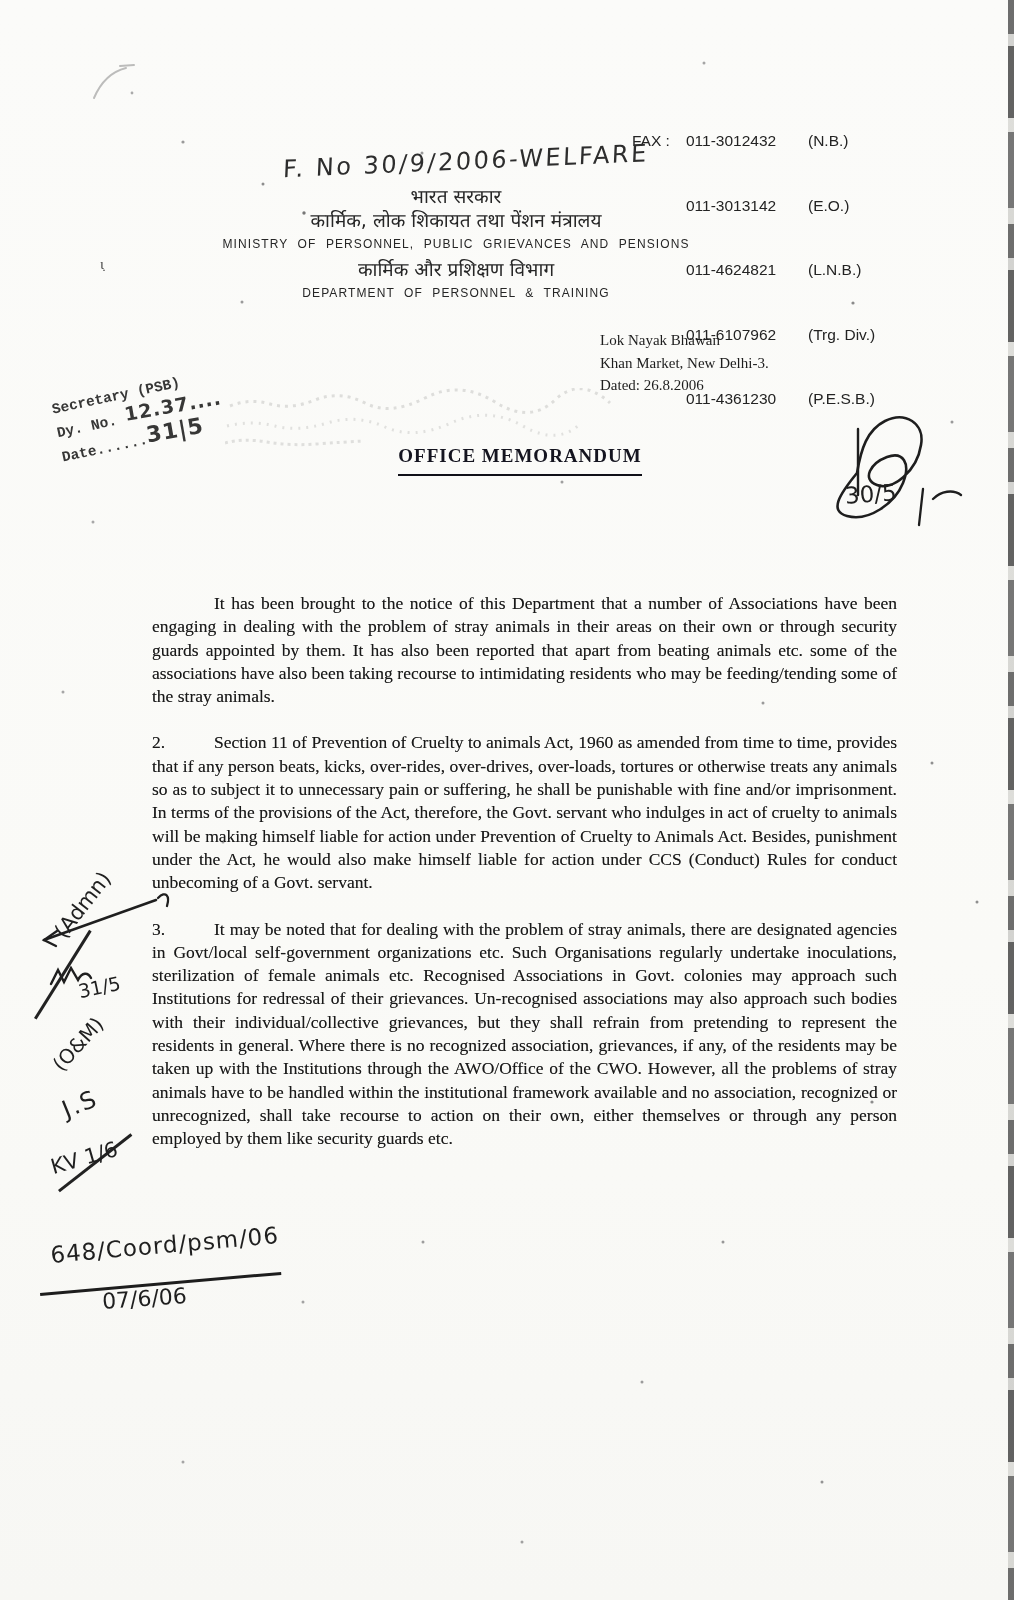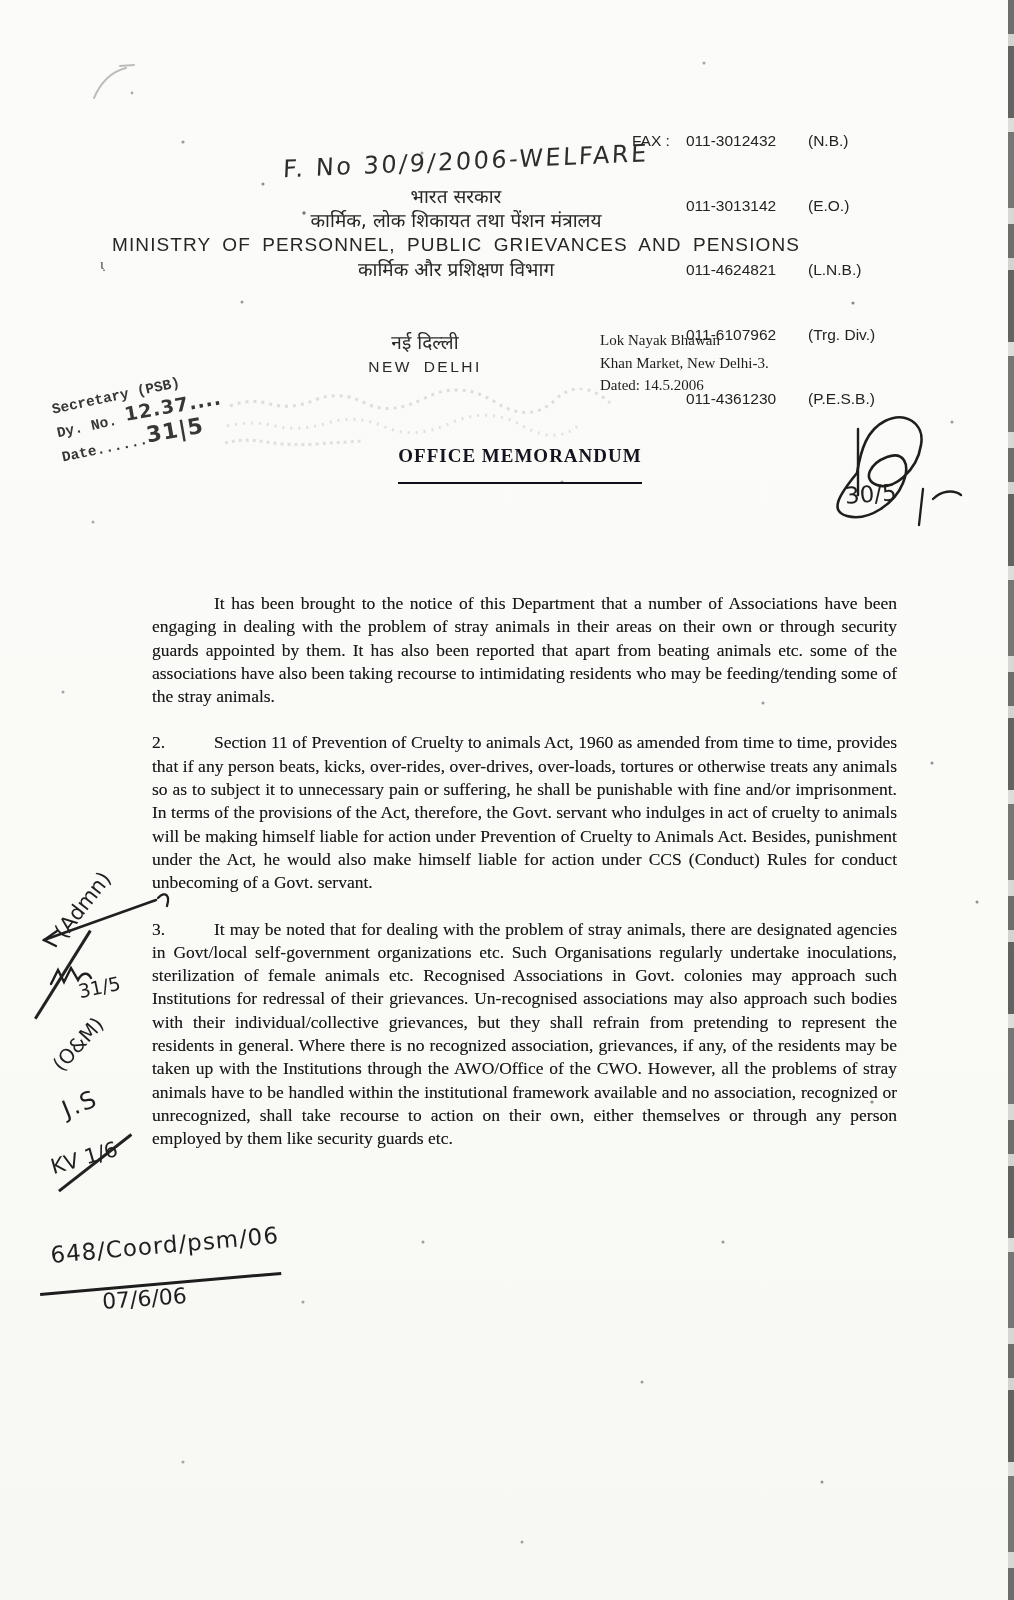--- a/index.html
+++ b/index.html
@@ -48,21 +48,21 @@
   .fileno{
     position:absolute;left:283px;top:146px;width:420px;
     font-family:"DejaVu Sans",sans-serif;font-size:24px;letter-spacing:2.5px;
     color:#2d2d2d;transform:rotate(-2.5deg) skewX(-5deg);
   }
   
   .letterhead{position:absolute;left:0;top:184px;width:912px;text-align:center;
               font-family:"Liberation Sans",sans-serif;color:#262626;}
   .lh-hi{font-size:19px;line-height:24px;font-family:"DejaVu Sans",sans-serif;}
   .lh-en{font-size:17px;line-height:25px;letter-spacing:1.6px;word-spacing:5px;}
-  .lh-en.wide{font-size:19px;letter-spacing:1.1px;}
+  .lh-en.wide{font-size:12px;letter-spacing:1.1px;}
   .city{position:absolute;left:340px;top:330px;width:170px;text-align:center;color:#2a2a2a;}
   .city .lh-hi{font-size:19px;line-height:25px;}
   .city .lh-en{font-size:15.5px;letter-spacing:2.5px;line-height:24px;font-family:"Liberation Sans",sans-serif;}
   
   .addr{position:absolute;left:600px;top:329px;width:276px;text-align:left;
         font-size:15px;line-height:22.5px;color:#1d1d1d;}
   
   .stamp{
     position:absolute;left:50px;top:400px;
     transform:rotate(-12deg);transform-origin:left top;
@@ -72,21 +72,21 @@
   .stamp .hand{font-family:"DejaVu Sans",sans-serif;font-weight:bold;font-size:19px;
                letter-spacing:1px;transform:rotate(2deg);display:inline-block;}
   .stamp .hand.big{font-size:22px;}
   
   .faint{position:absolute;left:225px;top:388px;opacity:.5;}
   
   .om-title{
     position:absolute;left:30px;top:445px;width:980px;text-align:center;
     font-size:19px;font-weight:bold;letter-spacing:1px;color:#14141f;
   }
-  .om-title span{border-bottom:2.5px solid #101018;padding-bottom:16px;}
+  .om-title span{border-bottom:2.5px solid #101018;padding-bottom:8px;}
   .subject{position:absolute;left:272px;top:530px;font-size:17.5px;font-weight:bold;
            color:#15151f;letter-spacing:.2px;}
   
   .body-text{position:absolute;left:152px;top:592px;width:757px;
              font-size:17.5px;line-height:23.3px;text-align:justify;color:#191919;
              text-shadow:0 0 .4px rgba(10,10,10,.45);}
   .para{margin:0 12px 23px 0;}
   .pnum{display:inline-block;width:62px;}
   
   .hand-note{position:absolute;font-family:"DejaVu Sans",sans-serif;color:#1f1f1f;white-space:nowrap;}
@@ -134,31 +134,28 @@
     <div class="fax-row"><span class="fax-num">011-4361230</span><span>(P.E.S.B.)</span></div>
   </div>
 
   <div class="fileno">F. No 30/9/2006-WELFARE</div>
 
   <div class="letterhead">
     <div class="lh-hi">भारत सरकार</div>
     <div class="lh-hi">कार्मिक, लोक शिकायत तथा पेंशन मंत्रालय</div>
     <div class="lh-en wide">MINISTRY OF PERSONNEL, PUBLIC GRIEVANCES AND PENSIONS</div>
     <div class="lh-hi">कार्मिक और प्रशिक्षण विभाग</div>
-  </div>
-
-  <div class="city">
-    <div class="lh-hi">नई दिल्ली</div>
-    <div class="lh-en">NEW DELHI</div>
-  </div>
+    <div class="lh-en wide">DEPARTMENT OF PERSONNEL &amp; TRAINING</div>
+  </div>
+
 
   <div class="addr">
     <div>Lok Nayak Bhawan</div>
     <div>Khan Market, New Delhi-3.</div>
-    <div>Dated: 14.5.2006</div>
+    <div>Dated: 26.8.2006</div>
   </div>
 
   <div class="stamp">
     <div>Secretary (PSB)</div>
     <div><span>Dy. No.</span> <span class="hand">12.37....</span></div>
     <div><span>Date......</span><span class="hand big">31|5</span></div>
   </div>
 
   <svg class="faint" width="520" height="60" viewBox="0 0 520 60">
     <path d="M5,18 q20,-8 40,-2 t45,-4 t50,3 t60,-5 t70,4 t60,-2 t55,3" fill="none" stroke="#c2c2c0" stroke-width="3" stroke-dasharray="3 5"></path>

